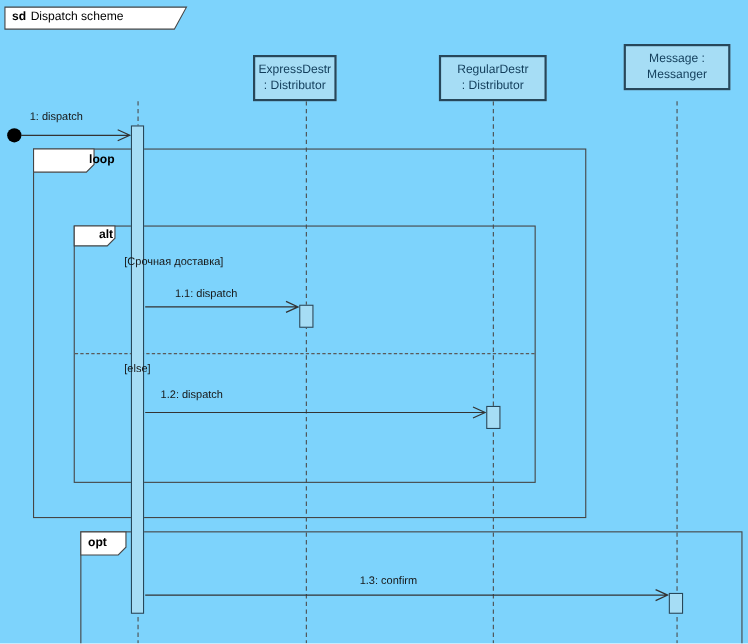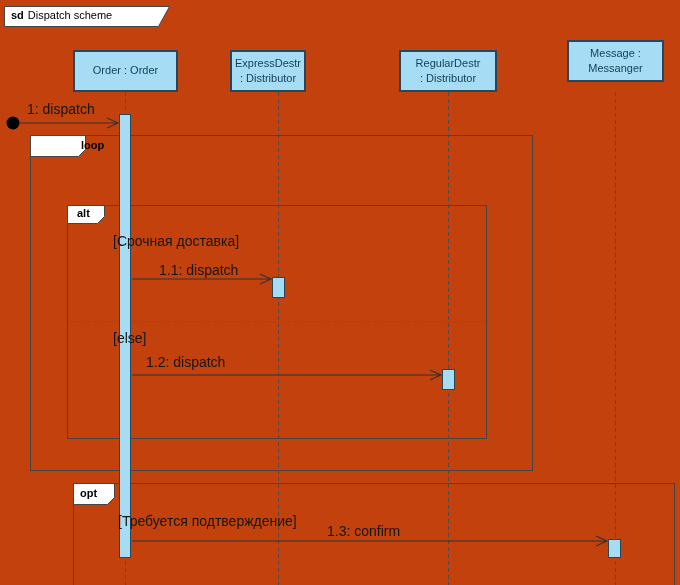--- a/index.html
+++ b/index.html
@@ -1,32 +1,32 @@
 <!DOCTYPE html>
 <html style="--shape-fill: #a6ddf5; --shape-border: #27475a; --frame-border: #454545; --header-text: #123d5a;"><head>
 <meta charset="utf-8">
 <style>
   html,body { margin:0; padding:0; background:#fff; }
   .canvas {
-    position:relative; width:680px; height:585px; background:#c2410c;
+    position:relative; width:680px; height:585px; background:#7dd3fc;
     overflow:hidden; font-family:"Liberation Sans", sans-serif;
   }
   .frame { position:absolute; border:1px solid var(--frame-border,#454545); box-sizing:border-box; background:transparent; }
   .divider { position:absolute; border-top:1px dashed #5a5a5a; height:0; }
   .header {
     position:absolute; height:42px; box-sizing:border-box;
     background:var(--shape-fill,#a6ddf5); border:2px solid var(--shape-border,#27475a);
     display:flex; align-items:center; justify-content:center; text-align:center;
     font-size:11px; line-height:1.4; color:var(--header-text,#123d5a); white-space:pre-line;
   }
   .activation {
     position:absolute; box-sizing:border-box;
     background:var(--shape-fill,#a6ddf5); border:1px solid var(--shape-border,#27475a);
   }
-  .label { position:absolute; font-size:14px; color:#161616; white-space:nowrap; }
+  .label { position:absolute; font-size:10px; color:#161616; white-space:nowrap; }
   .op    { position:absolute; font-size:11px; font-weight:bold; color:#000; white-space:nowrap; }
   .title-text { position:absolute; left:11px; top:9px; font-size:11px; color:#000; white-space:nowrap; }
   .title-text .kw { font-weight:bold; margin-right:4px; }
   svg.layer { position:absolute; left:0; top:0; }
   .lifeline { stroke:#4c4c4c; stroke-width:1; stroke-dasharray:4 3; }
   .msgline  { stroke:#333333; stroke-width:1.1; fill:none; }
   .pentagon { fill:#ffffff; stroke:#454545; stroke-width:1; }
 </style>
 </head>
 <body>
@@ -57,39 +57,37 @@
     <path class="pentagon" d="M4.5,6.5 L169.5,6.5 L158.5,26.5 L4.5,26.5 Z"></path>
     <path class="pentagon" d="M30.5,135.5 L85.5,135.5 L85.5,149.5 L78.5,156.5 L30.5,156.5 Z"></path>
     <path class="pentagon" d="M67.5,205.5 L104.5,205.5 L104.5,216.5 L97.5,223.5 L67.5,223.5 Z"></path>
     <path class="pentagon" d="M73.5,483.5 L114.5,483.5 L114.5,497.5 L107.5,504.5 L73.5,504.5 Z"></path>
   </svg>
 
   <div class="title-text">
     <span class="kw">sd</span><span>Dispatch scheme</span>
   </div>
 
-  <div class="header" style="left:73px;  top:50px; width:105px;">Order : Order</div>
   <div class="header" style="left:230px; top:50px; width:76px;">ExpressDestr
 : Distributor</div>
   <div class="header" style="left:399px; top:50px; width:98px;">RegularDestr
 : Distributor</div>
   <div class="header" style="left:567px; top:40px; width:97px;">Message :
 Messanger</div>
 
   <div class="activation" style="left:119px; top:114px; width:12px; height:444px;"></div>
   <div class="activation" style="left:272px; top:277px; width:13px; height:21px;"></div>
   <div class="activation" style="left:442px; top:369px; width:13px; height:21px;"></div>
   <div class="activation" style="left:608px; top:539px; width:13px; height:19px;"></div>
 
   <div class="op" style="left:37px; top:139px;padding-left:44px;">loop</div>
-  <div class="op" style="left:77px; top:207px;">alt</div>
+  <div class="op" style="left:90px; top:207px;">alt</div>
   <div class="op" style="left:80px; top:487px;">opt</div>
 
   <div class="label" style="left:113px; top:233px;">[Срочная доставка]</div>
   <div class="label" style="left:113px; top:330px;">[else]</div>
-  <div class="label" style="left:118px; top:513px;">[Требуется подтверждение]</div>
 
   <div class="label" style="left:27px;  top:101px;">1: dispatch</div>
   <div class="label" style="left:159px; top:262px;">1.1: dispatch</div>
   <div class="label" style="left:146px; top:354px;">1.2: dispatch</div>
   <div class="label" style="left:327px; top:523px;">1.3: confirm</div>
 
 </div>
 
 </body></html>

